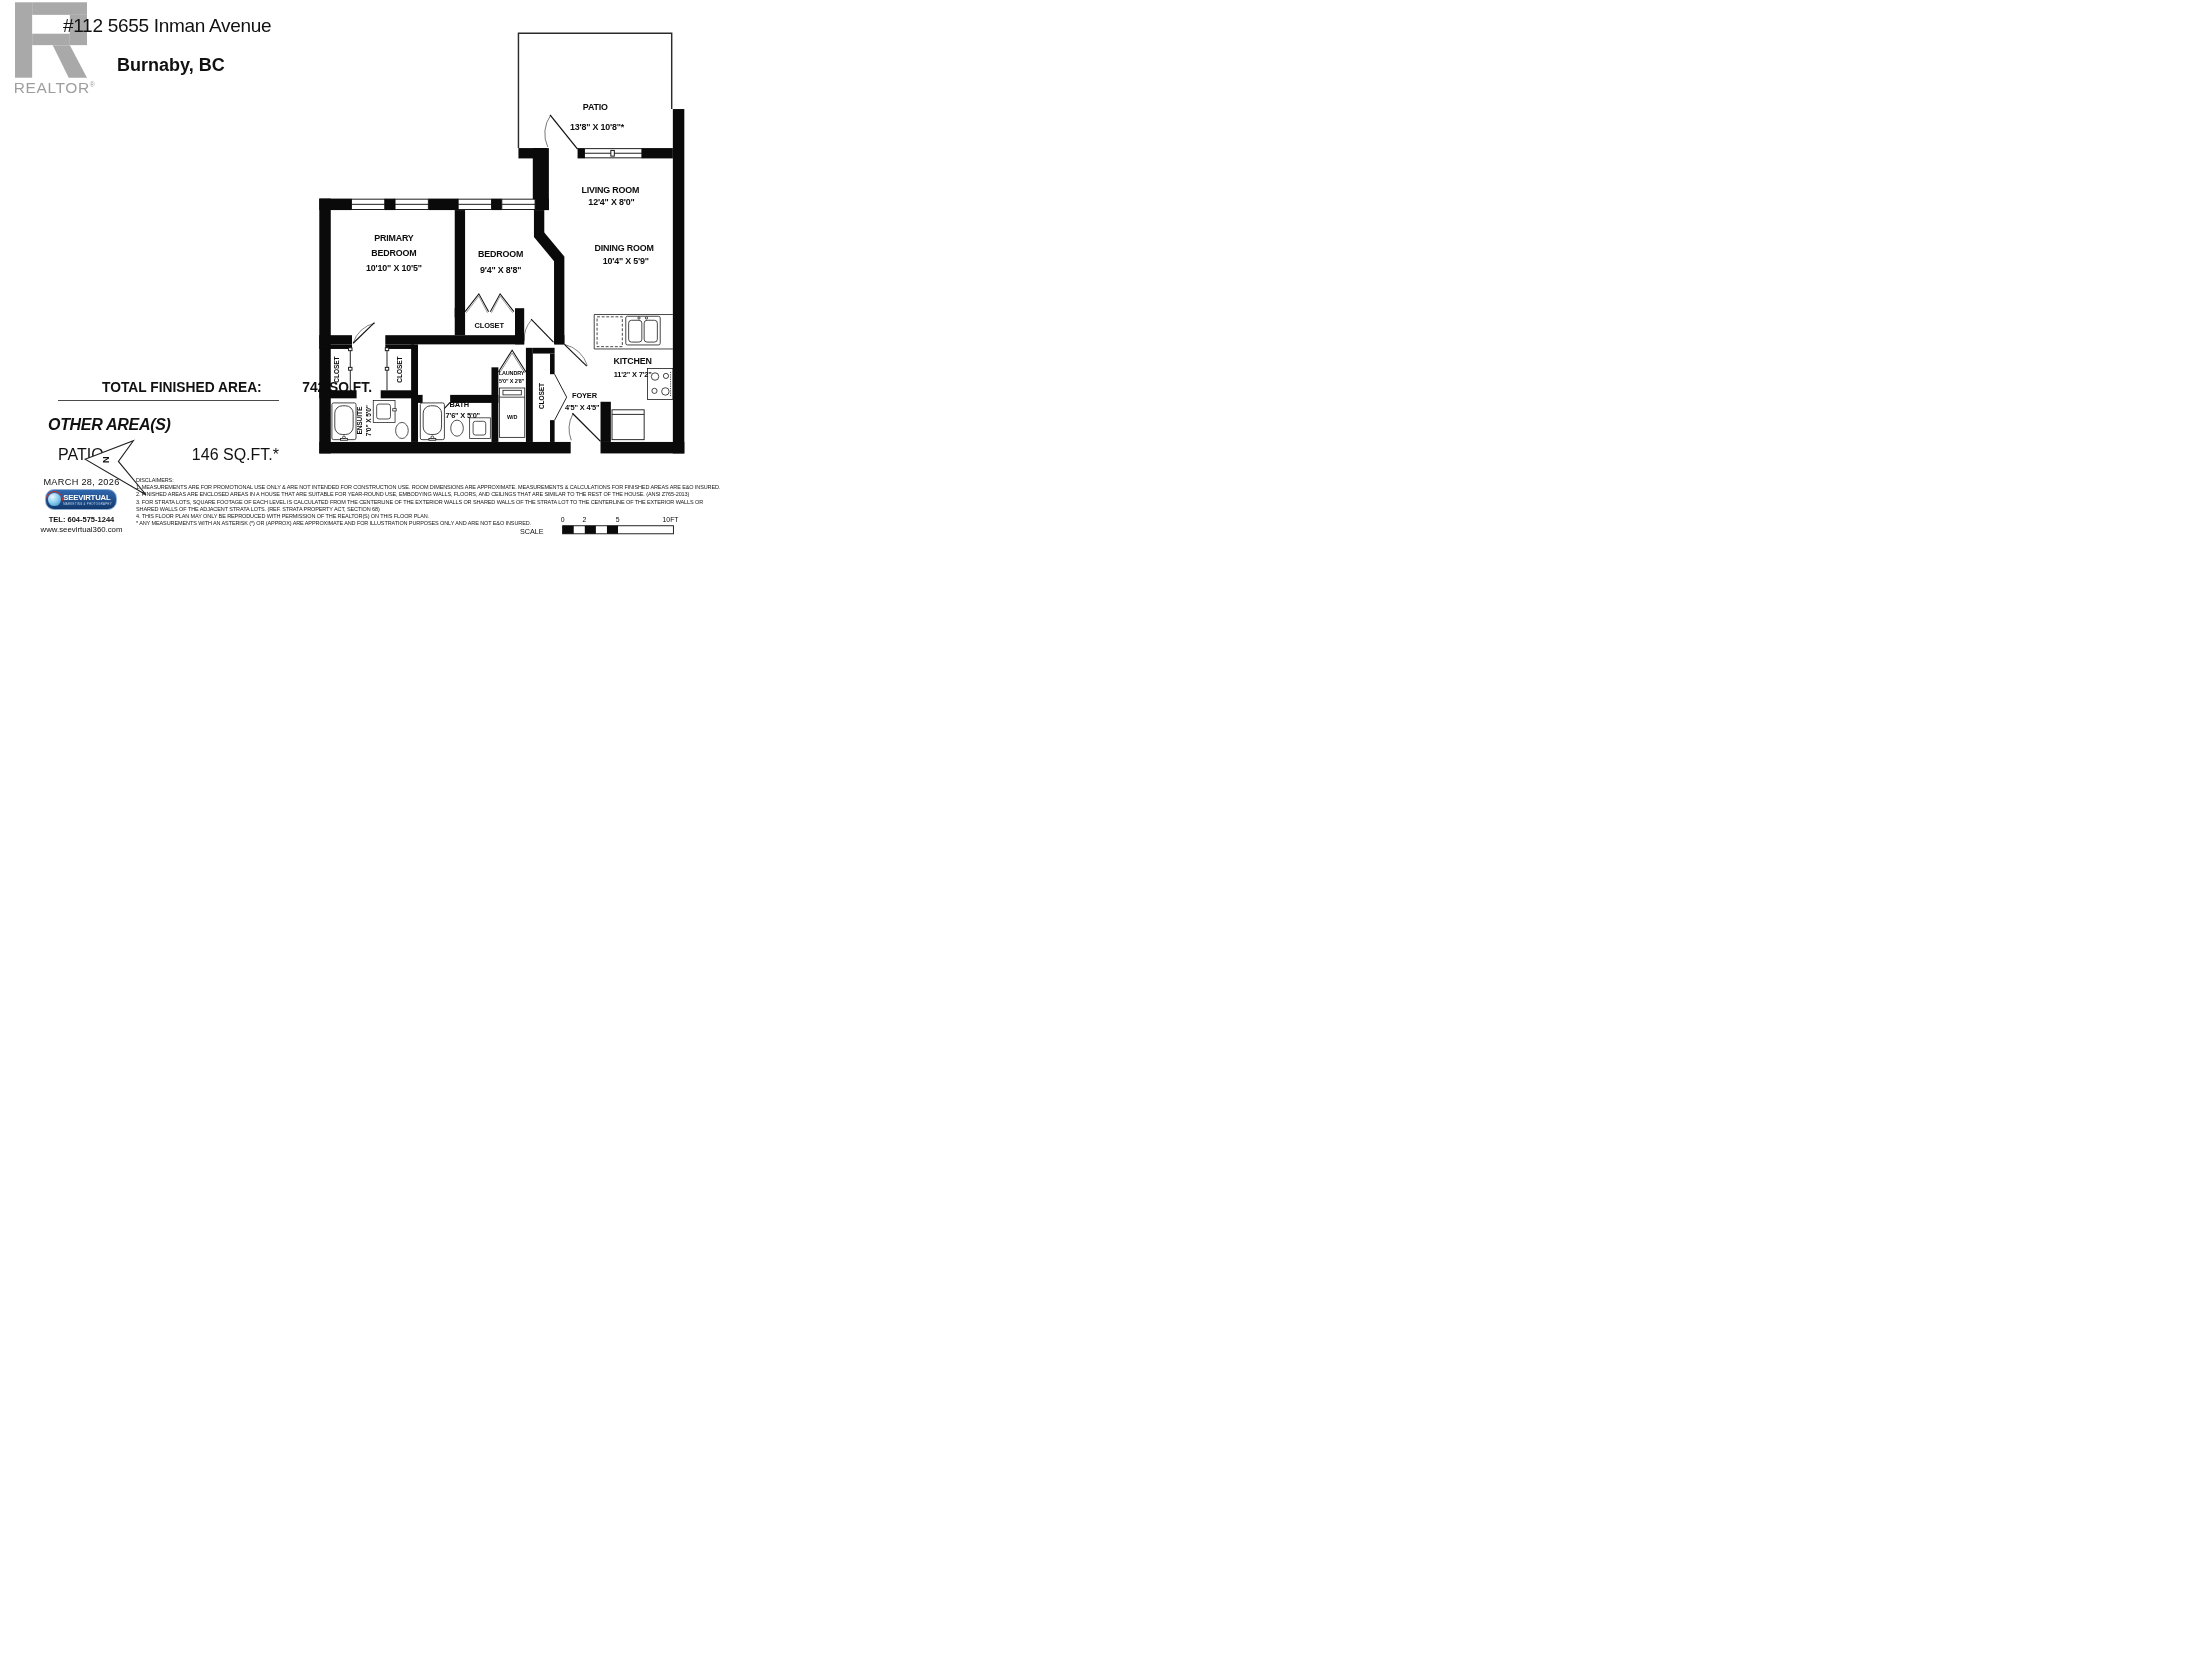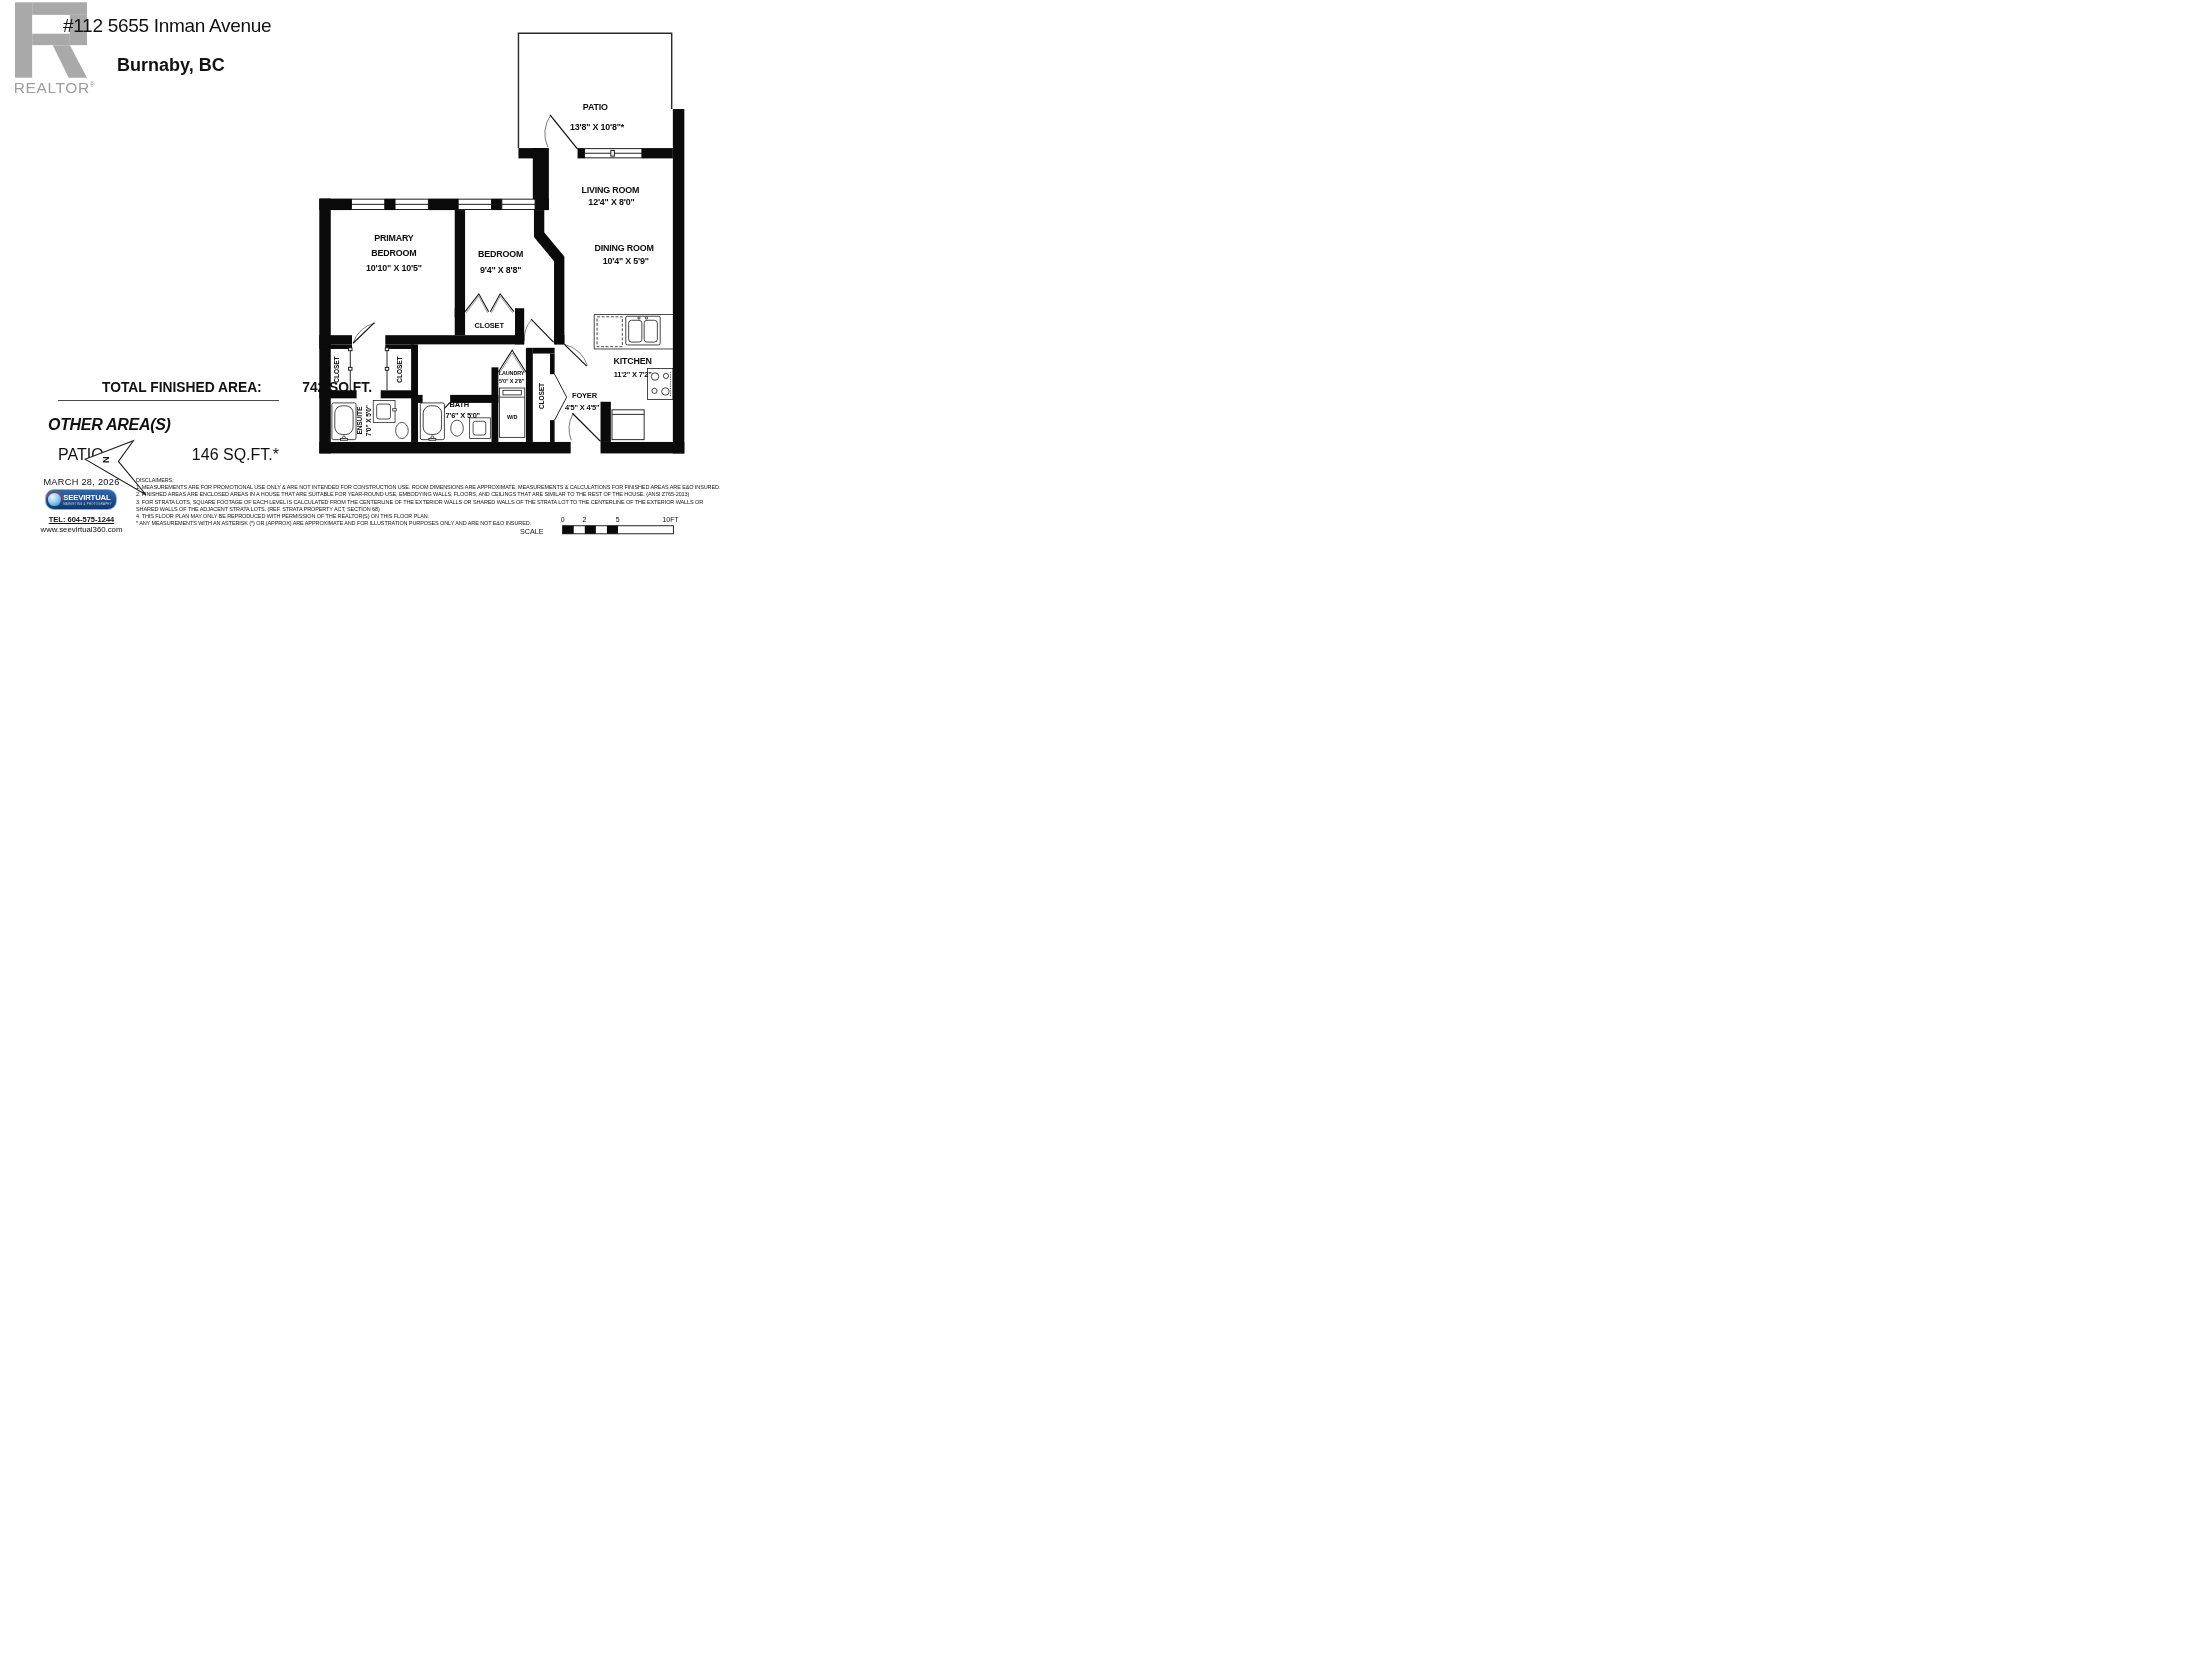--- a/index.html
+++ b/index.html
@@ -17,21 +17,21 @@
   #other-areas{left:48px;top:416px;font-size:16px;font-style:italic;font-weight:bold;letter-spacing:-0.3px;}
   #patio-line{left:58px;top:446px;width:221px;font-size:16px;display:flex;justify-content:space-between;white-space:nowrap;}
   
   #date{left:34px;top:477px;width:95px;text-align:center;font-size:9.2px;letter-spacing:0.3px;white-space:nowrap;}
   #sv-logo{left:45px;top:489px;width:72px;height:21px;border-radius:9px;background:linear-gradient(#2f67ad,#12386d);border:0.6px solid #8fb0d6;display:flex;align-items:center;padding:0 2.3px;box-sizing:border-box;}
   .orb{width:12.6px;height:12.6px;border-radius:50%;background:radial-gradient(circle at 35% 30%,#eaf7ff,#8fd0f0 45%,#2f84c0);position:relative;flex:0 0 auto;margin-right:2.3px;}
   .orb:before{content:"";position:absolute;inset:-2.3px;border:1.4px solid transparent;border-top-color:#d0342c;border-right-color:#d0342c;border-radius:50%;transform:rotate(-35deg);}
   .sv-text{line-height:1;}
   .sv-main{color:#fff;font-weight:bold;font-size:7.8px;letter-spacing:-0.2px;}
   .sv-sub{color:#c3d6ec;font-size:2.8px;letter-spacing:0.3px;margin-top:1.1px;white-space:nowrap;}
-  #tel{left:34px;top:515px;width:95px;text-align:center;font-size:7.5px;font-weight:bold;white-space:nowrap;text-decoration:underline;}
+  #tel{left:34px;top:515px;width:95px;text-align:center;font-size:7.5px;font-weight:bold;white-space:nowrap;}
   #site{left:30px;top:525px;width:103px;text-align:center;font-size:7.8px;white-space:nowrap;}
   
   #disclaimers{left:136px;top:477px;width:597px;font-size:5.5px;line-height:7.2px;letter-spacing:-0.1px;color:#161616;}
   #disclaimers div{white-space:nowrap;}
   
   #scale-label{left:520px;top:527px;width:40px;font-size:7.2px;text-align:left;}
   svg text{fill:#0c0c0c;}
   .rm{font-family:"Liberation Sans",sans-serif;font-weight:bold;font-size:15.5px;letter-spacing:-0.3px;text-anchor:middle;}
   .rm-s{font-family:"Liberation Sans",sans-serif;font-weight:bold;font-size:13px;letter-spacing:-0.3px;text-anchor:middle;}
   .rm-xs{font-family:"Liberation Sans",sans-serif;font-weight:bold;font-size:9.5px;letter-spacing:-0.2px;text-anchor:middle;}

